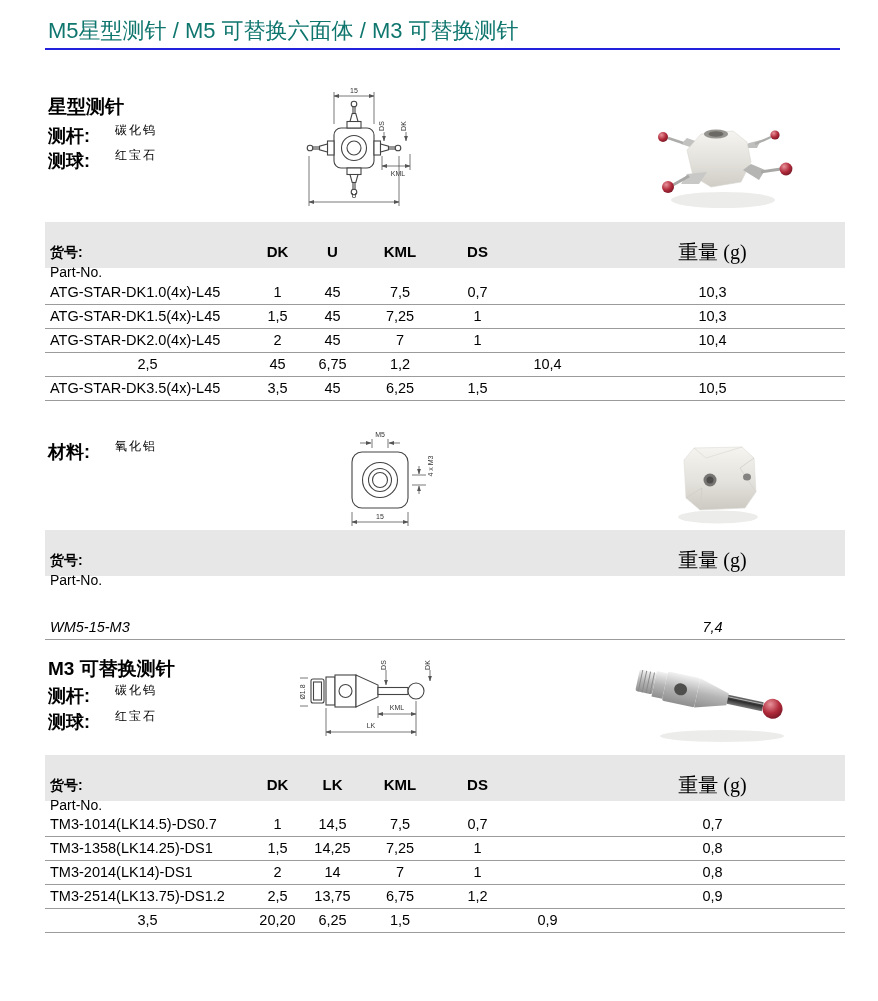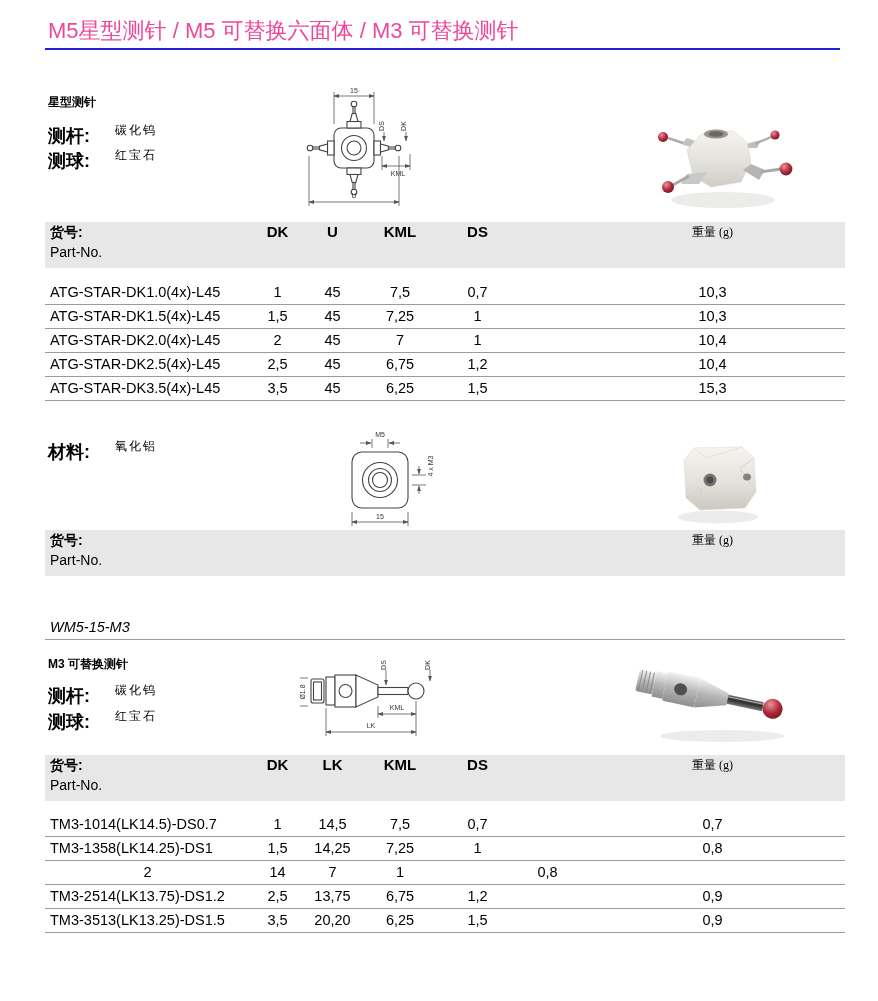--- a/index.html
+++ b/index.html
@@ -1,30 +1,30 @@
 <!DOCTYPE html>
 <html><head>
 <meta charset="utf-8">
 <style>
   html,body{margin:0;padding:0;background:#fff;}
   body{width:878px;height:1001px;position:relative;overflow:hidden;
        font-family:"Liberation Sans",sans-serif;color:#000;}
   .abs{position:absolute;}
   .b{font-weight:bold;}
   .serif{font-family:"Liberation Serif","DejaVu Serif",serif;}
-  .title{left:48px;top:16px;font-size:22px;color:#ec4899;white-space:nowrap;}
+  .title{left:48px;top:16px;font-size:22px;color:#0f766e;white-space:nowrap;}
   .title-rule{left:45px;top:48px;width:795px;height:2px;background:#2222dd;}
-  .sec-head{font-size:12px;font-weight:bold;}
+  .sec-head{font-size:19px;font-weight:bold;}
   .lab{font-size:18px;font-weight:bold;}
   .val{font-size:12px;font-family:"Liberation Serif","DejaVu Serif",serif;letter-spacing:2px;}
   .thead,.trow{display:grid;grid-template-columns:205px 55px 55px 80px 75px 1fr 265px;width:800px;box-sizing:border-box;}
-  .thead{background:#e7e7e7;height:46px;padding-top:0;}
+  .thead{background:#e7e7e7;height:46px;padding-top:20px;}
   .thead .part{padding-left:5px;font-size:14px;line-height:20px;}
   .thead .colh{font-size:15px;font-weight:bold;text-align:center;line-height:20px;}
-  .thead .wt{font-size:12px;text-align:center;line-height:20px;}
+  .thead .wt{font-size:20px;text-align:center;line-height:20px;}
   .tbody{width:800px;}
   .trow{height:24px;line-height:23px;border-bottom:1px solid #9b9b9b;font-size:14.5px;}
   .trow .part{padding-left:5px;white-space:nowrap;}
   .trow .num,.trow .wt{text-align:center;}
   svg text.dt{font-family:"Liberation Sans",sans-serif;font-size:7px;fill:#333;text-anchor:middle;}
   svg .dl{stroke:#555;stroke-width:0.8;fill:none;}
   svg .bl{stroke:#444;stroke-width:1.1;fill:#fff;}
   svg .bf{stroke:#444;stroke-width:1.1;fill:#fff;}
 </style>
 </head>
@@ -140,36 +140,35 @@
   <div class="trow">
     <div class="part">ATG-STAR-DK2.0(4x)-L45</div>
     <div class="num">2</div>
     <div class="num">45</div>
     <div class="num">7</div>
     <div class="num">1</div>
     <div></div>
     <div class="wt">10,4</div>
   </div>
   <div class="trow">
-    <div class="part">ATG-STAR-DK2.5(4x)-L45</div>
     <div class="num">2,5</div>
     <div class="num">45</div>
     <div class="num">6,75</div>
     <div class="num">1,2</div>
     <div></div>
     <div class="wt">10,4</div>
   </div>
   <div class="trow">
     <div class="part">ATG-STAR-DK3.5(4x)-L45</div>
     <div class="num">3,5</div>
     <div class="num">45</div>
     <div class="num">6,25</div>
     <div class="num">1,5</div>
     <div></div>
-    <div class="wt">15,3</div>
+    <div class="wt">10,5</div>
   </div>
 </div>
 
 <div class="abs lab" style="left:48px;top:440px;">材料:</div>
 <div class="abs val" style="left:115px;top:438px;">氧化铝</div>
 
 <svg class="abs" style="left:332px;top:426px;" width="110" height="102" viewBox="0 0 110 102">
   <defs>
     <marker id="ar2" markerWidth="7" markerHeight="5" refX="6.5" refY="2.5" orient="auto-start-reverse">
       <path d="M0,0 L7,2.5 L0,5 Z" fill="#555"></path>
@@ -226,20 +225,21 @@
   <div class="wt serif">重量 (g)</div>
 </div>
 <div class="abs tbody" style="left:45px;top:616px;font-style:italic;">
   <div class="trow">
     <div class="part">WM5-15-M3</div>
     <div></div>
       <div></div>
       <div></div>
       <div></div>
       <div></div>
+    <div class="wt">7,4</div>
   </div>
 </div>
 
 <div class="abs sec-head" style="left:48px;top:656px;text-align:right;">M3 可替换测针</div>
 <div class="abs lab" style="left:48px;top:684px;">测杆:</div>
 <div class="abs val" style="left:115px;top:682px;">碳化钨</div>
 <div class="abs lab" style="left:48px;top:710px;">测球:</div>
 <div class="abs val" style="left:115px;top:708px;">红宝石</div>
 
 <svg class="abs" style="left:298px;top:656px;" width="140" height="88" viewBox="0 0 140 88">
@@ -332,38 +332,38 @@
   <div class="trow">
     <div class="part">TM3-1358(LK14.25)-DS1</div>
     <div class="num">1,5</div>
     <div class="num">14,25</div>
     <div class="num">7,25</div>
     <div class="num">1</div>
     <div></div>
     <div class="wt">0,8</div>
   </div>
   <div class="trow">
+    <div class="part">TM3-2014(LK14)-DS1</div>
     <div class="num">2</div>
     <div class="num">14</div>
     <div class="num">7</div>
     <div class="num">1</div>
     <div></div>
     <div class="wt">0,8</div>
   </div>
   <div class="trow">
     <div class="part">TM3-2514(LK13.75)-DS1.2</div>
     <div class="num">2,5</div>
     <div class="num">13,75</div>
     <div class="num">6,75</div>
     <div class="num">1,2</div>
     <div></div>
     <div class="wt">0,9</div>
   </div>
   <div class="trow">
-    <div class="part">TM3-3513(LK13.25)-DS1.5</div>
     <div class="num">3,5</div>
     <div class="num">20,20</div>
     <div class="num">6,25</div>
     <div class="num">1,5</div>
     <div></div>
     <div class="wt">0,9</div>
   </div>
 </div>
 
 </body></html>

